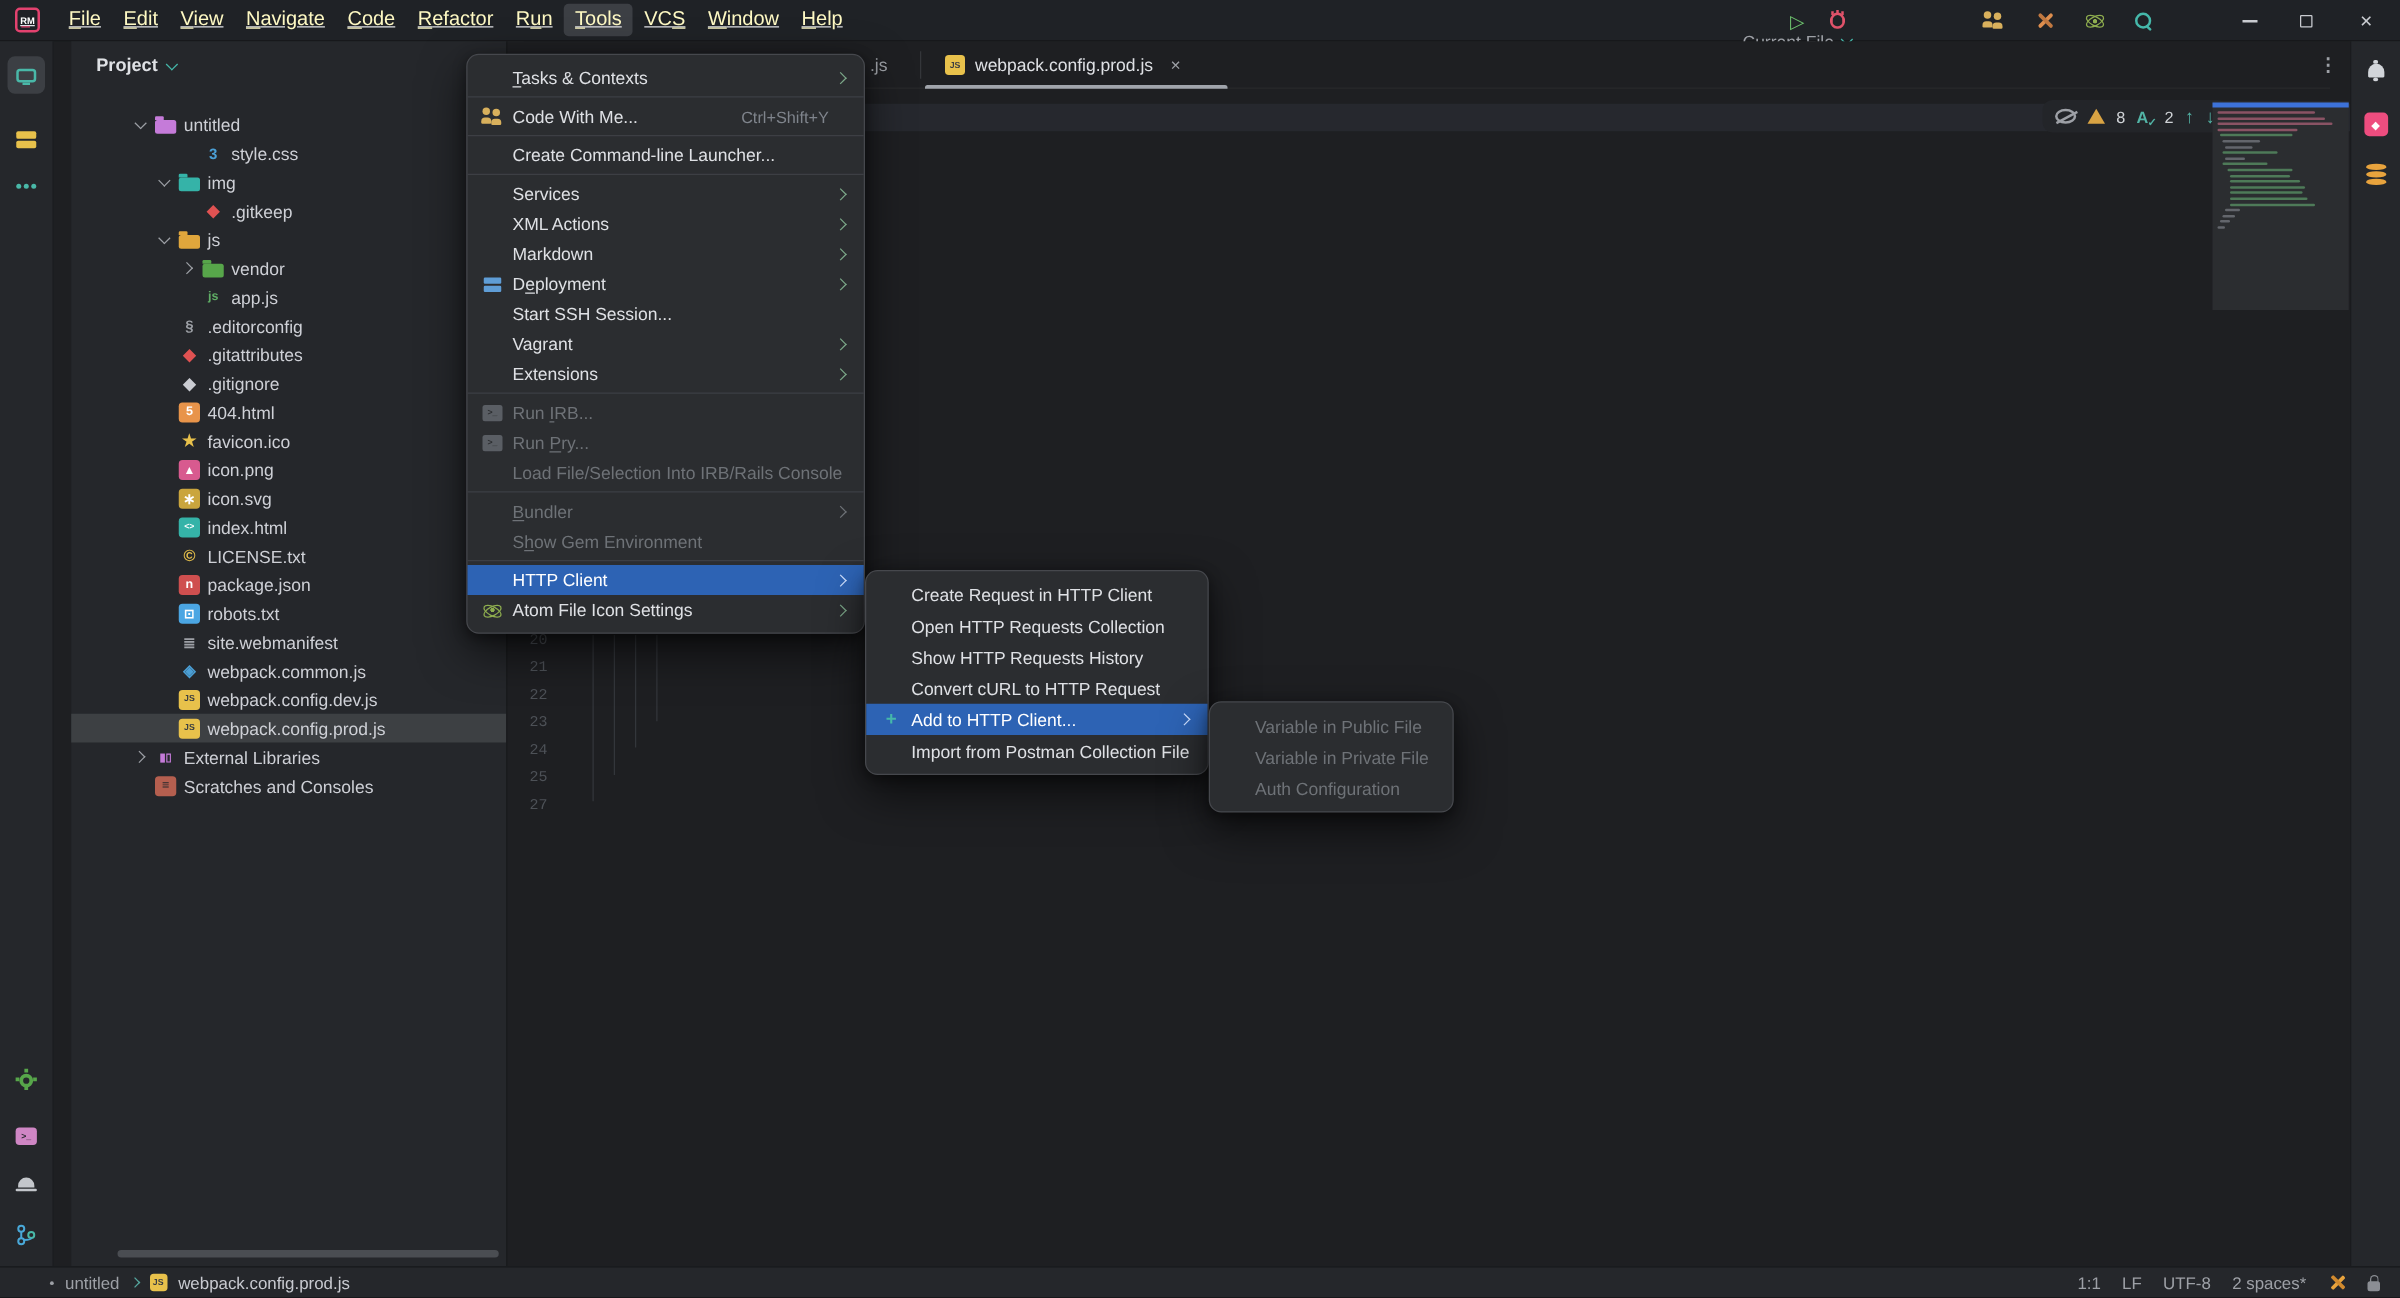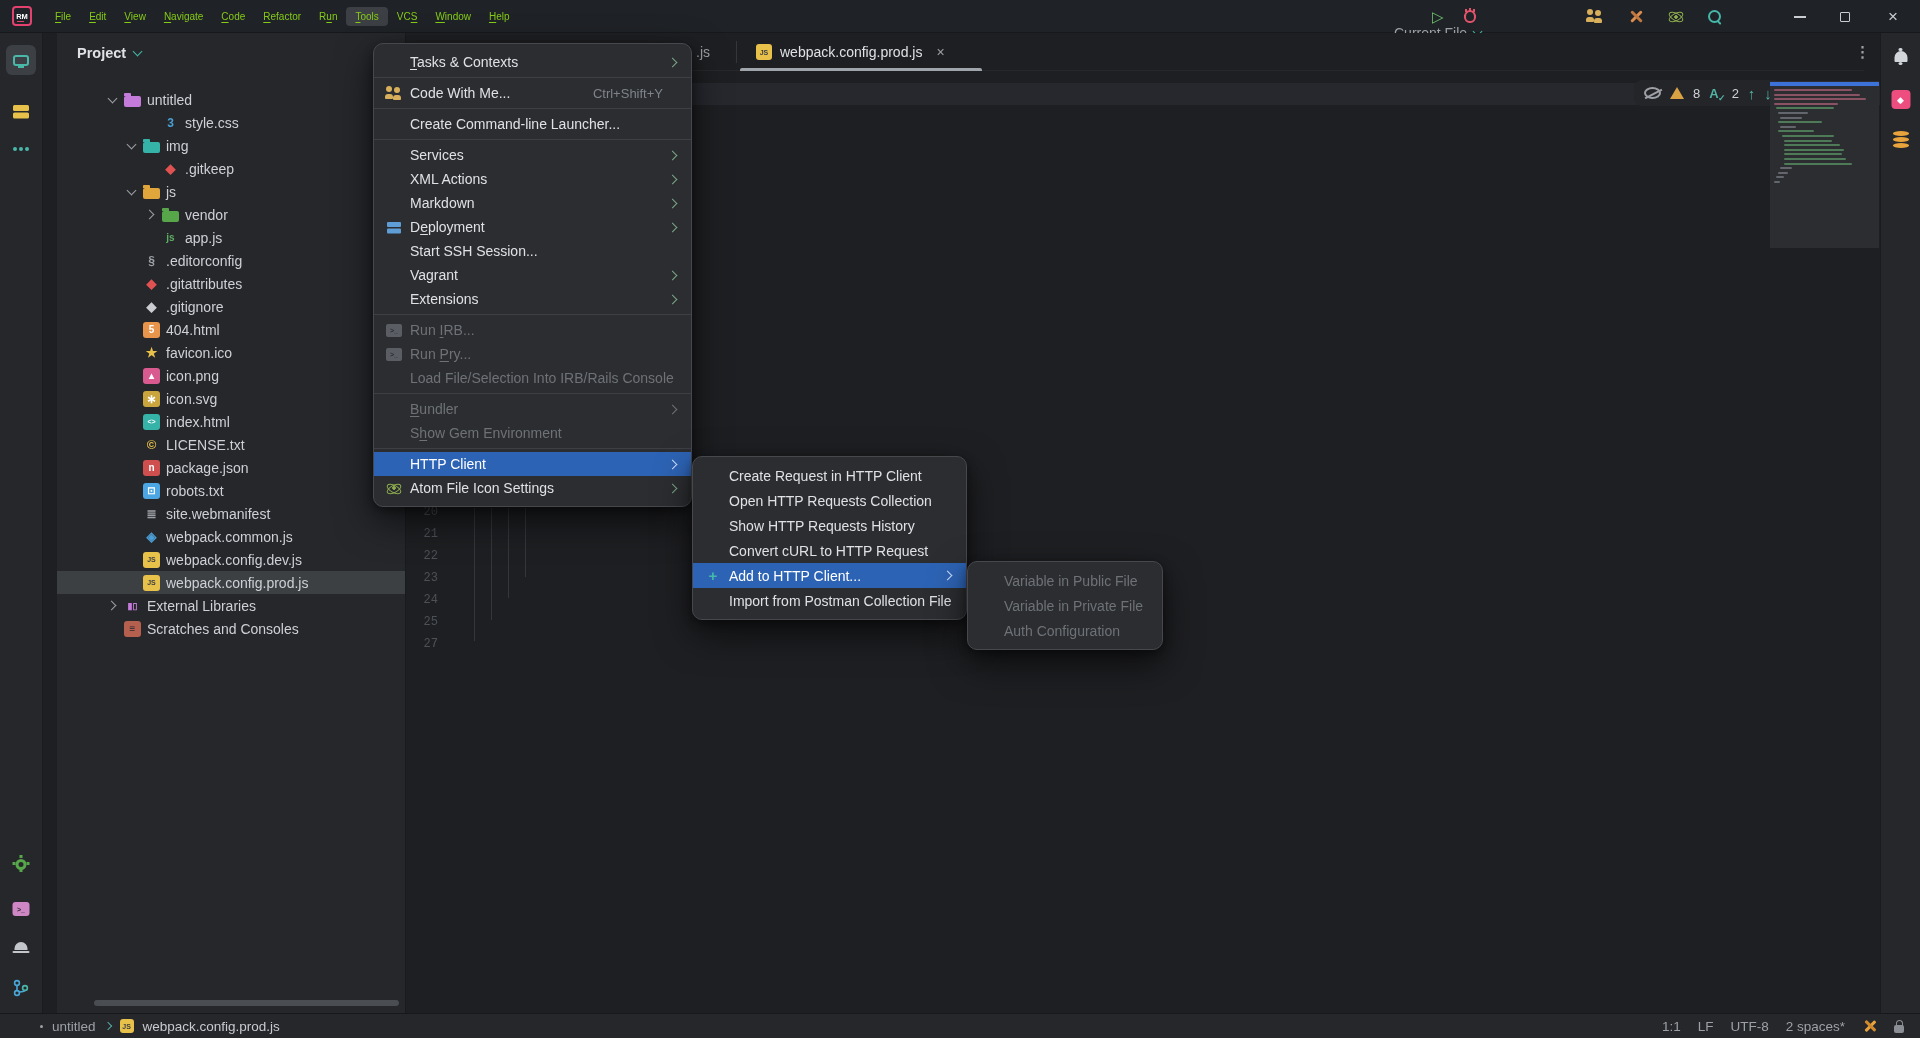--- a/index.html
+++ b/index.html
@@ -2,27 +2,27 @@
 <html><head>
 <meta charset="utf-8">
 <style>
   html,body{margin:0;padding:0;background:#101113;}
   *{box-sizing:border-box;}
   .app{position:relative;width:1920px;height:1038px;background:#1e1f22;overflow:hidden;
        font-family:"Liberation Sans",sans-serif;color:#dfe1e5;-webkit-font-smoothing:antialiased;}
 
   
   .titlebar{position:absolute;left:0;top:0;width:1920px;height:33px;background:#1f2226;
-            border-bottom:1px solid #17181b;display:flex;align-items:center;}
+            border-bottom:1px solid #17181b;display:flex;align-items:center;text-decoration:underline;}
   .logo{width:20px;height:20px;margin-left:12px;border:2px solid #e3426f;border-radius:4px;
         display:flex;align-items:center;justify-content:center;font-size:7.5px;font-weight:700;
         color:#fff;position:relative;flex:none;}
   .logo::after{content:"";position:absolute;left:3px;bottom:2px;width:7px;height:1.5px;background:#e3426f;}
   .menubar{display:flex;margin-left:14px;height:33px;align-items:center;}
-  .mbitem{padding:4px 9px;font-size:10px;color:#84cc16;border-radius:4px;white-space:pre;}
+  .mbitem{padding:4px 9px;font-size:16px;color:#fef9c3;border-radius:4px;white-space:pre;}
   .mbitem.active{background:#3c3f44;}
   .mbitem u{text-decoration:underline;text-underline-offset:2px;}
   .tb-abs{position:absolute;top:0;height:33px;display:flex;align-items:center;}
   .runwidget{left:1318px;gap:7px;font-size:14px;color:#9da0a6;}
   .chev{width:7px;height:7px;border-right:1.6px solid #45b8aa;border-bottom:1.6px solid #45b8aa;
         transform:rotate(45deg);margin-top:-3px;}
   .playglyph{color:#6cc06c;font-size:15px;}
   .bug{width:12px;height:13px;border:2px solid #e0536a;border-radius:50% 50% 46% 46%;position:relative;}
   .bug::before{content:"";position:absolute;left:3px;top:-4px;width:2px;height:3px;background:#e0536a;
         box-shadow:-4px 1px 0 #e0536a,4px 1px 0 #e0536a, -5px 7px 0 #e0536a, 5px 7px 0 #e0536a;}

